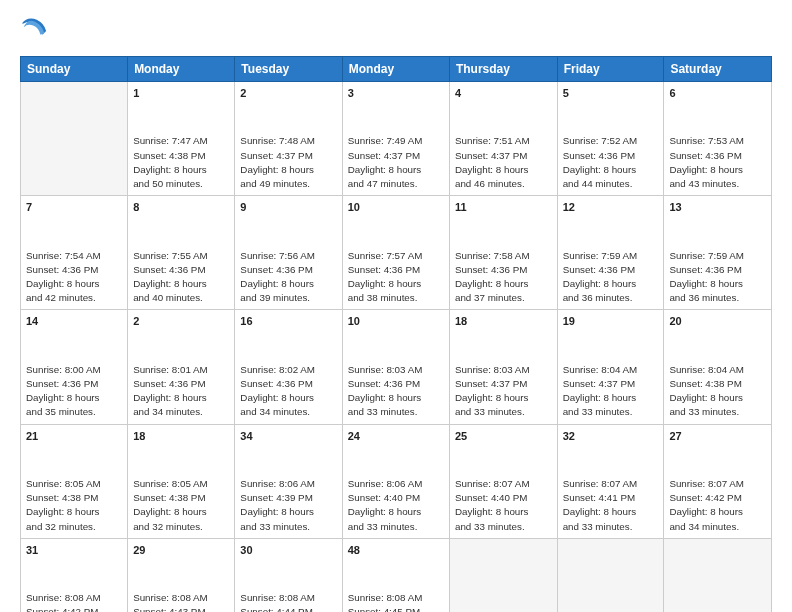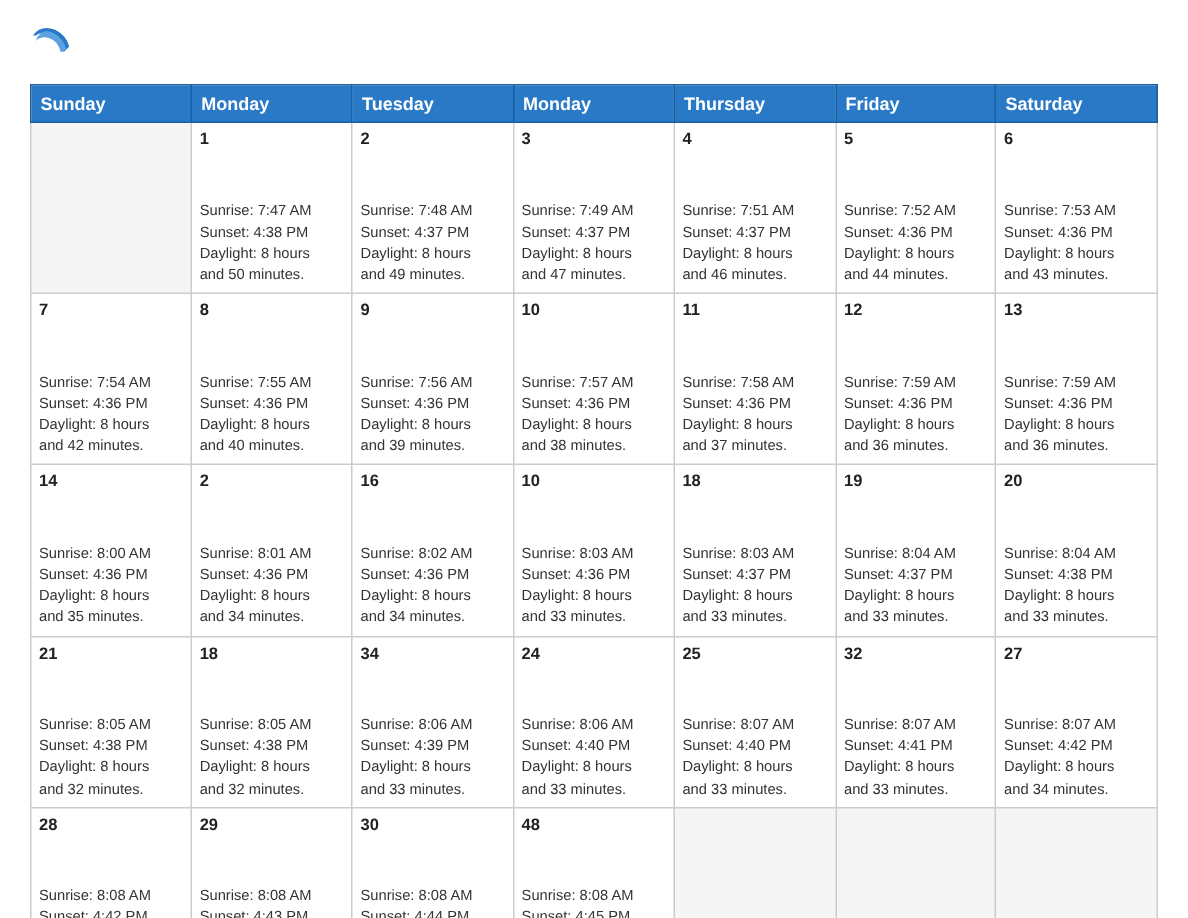--- a/index.html
+++ b/index.html
@@ -243,21 +243,21 @@
             <span class="day-num">32</span>
             <div class="day-info">Sunrise: 8:07 AM<br>Sunset: 4:41 PM<br>Daylight: 8 hours<br>and 33 minutes.</div>
           </td>
           <td>
             <span class="day-num">27</span>
             <div class="day-info">Sunrise: 8:07 AM<br>Sunset: 4:42 PM<br>Daylight: 8 hours<br>and 34 minutes.</div>
           </td>
         </tr>
         <tr>
           <td>
-            <span class="day-num">28</span>
+            <span class="day-num">31</span>
             <div class="day-info">Sunrise: 8:08 AM<br>Sunset: 4:42 PM<br>Daylight: 8 hours<br>and 34 minutes.</div>
           </td>
           <td>
             <span class="day-num">29</span>
             <div class="day-info">Sunrise: 8:08 AM<br>Sunset: 4:43 PM<br>Daylight: 8 hours<br>and 35 minutes.</div>
           </td>
           <td>
             <span class="day-num">30</span>
             <div class="day-info">Sunrise: 8:08 AM<br>Sunset: 4:44 PM<br>Daylight: 8 hours<br>and 36 minutes.</div>
           </td>

